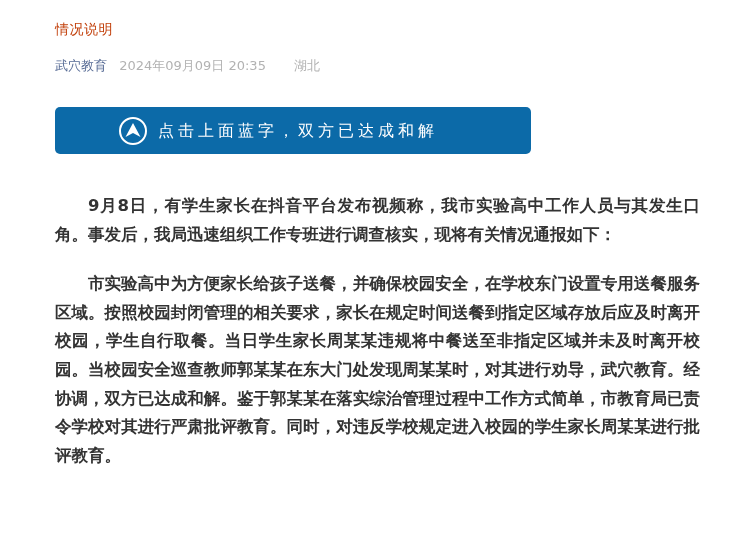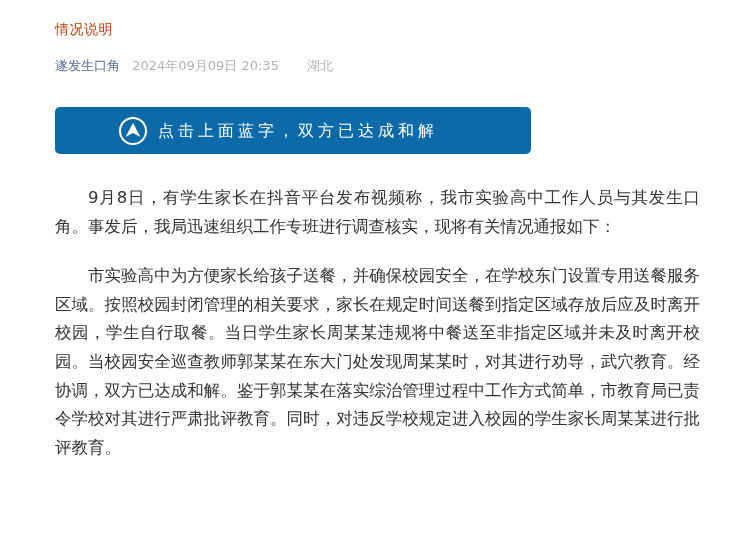--- a/index.html
+++ b/index.html
@@ -75,33 +75,34 @@
     .content {
       position: absolute;
       top: 176px;
       left: 55px;
       width: 645px;
       font-size: 16.5px;
       line-height: 28.6px;
       color: #333333;
     }
     .content p {
-      margin: 8px 0 21px 0;
+      margin: 16px 0 21px 0;
       text-indent: 2em;
       text-align: justify;
+      font-weight: bold;
     }
   </style>
 </head>
 <body>
 
 <div class="article">
   <h1 class="title">情况说明</h1>
 
   <div class="meta">
-    <span class="account">遂发生口角</span>
+    <span class="account">武穴教育</span>
     <span class="date">2024年09月09日 20:35</span>
     <span class="location">湖北</span>
   </div>
 
   <div class="banner">
     <span class="icon">
       <svg width="30" height="30" viewBox="0 0 30 30">
         <circle cx="15" cy="15" r="13" fill="none" stroke="#ffffff" stroke-width="2"></circle>
         <path d="M15 7 L22.5 21 L15 17 L7.5 21 Z" fill="#ffffff"></path>
       </svg>

